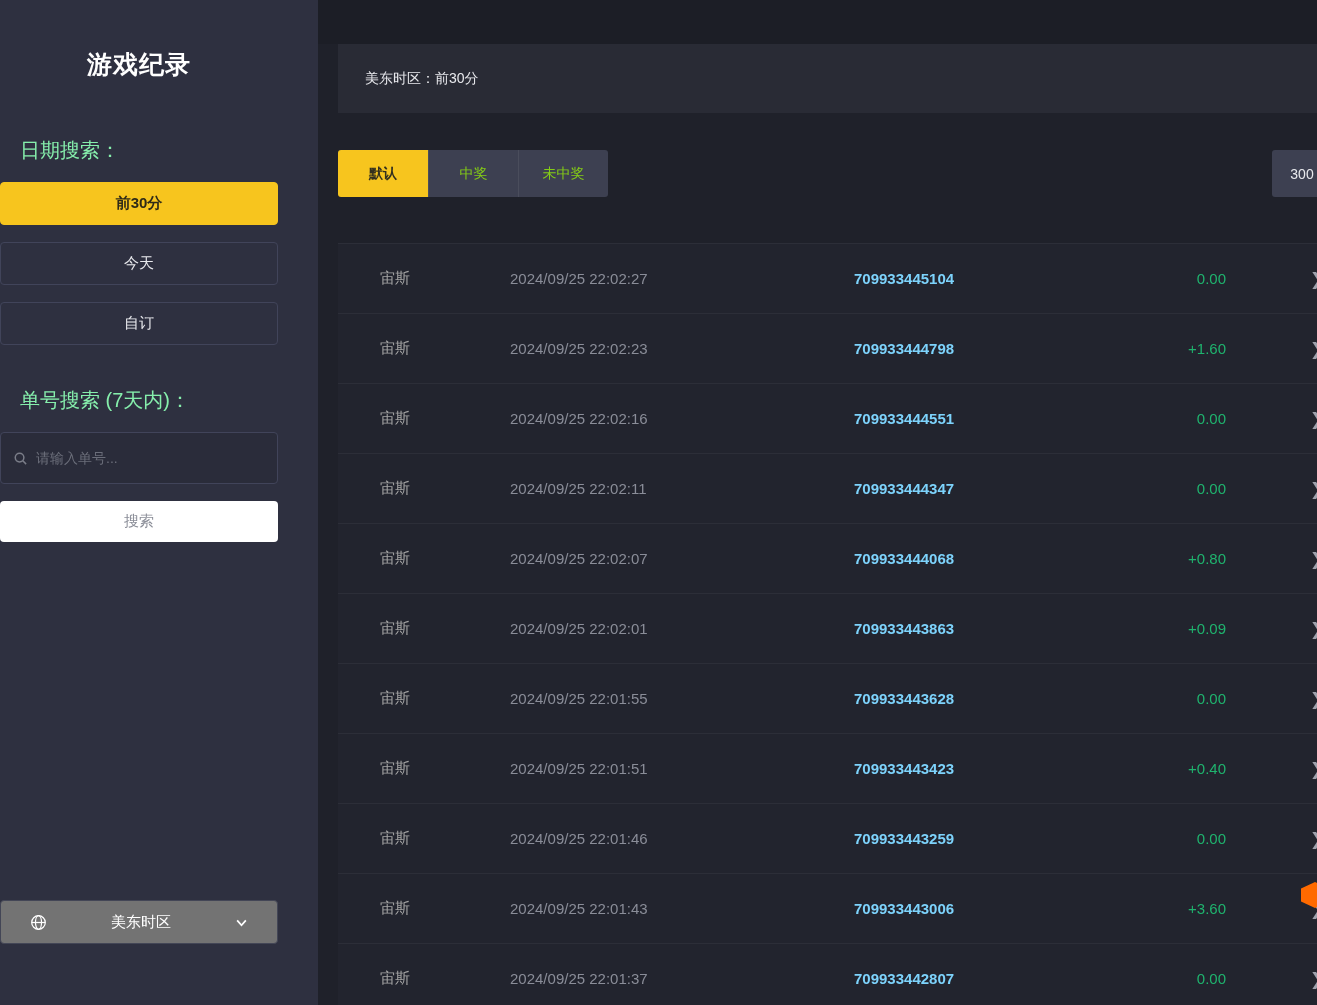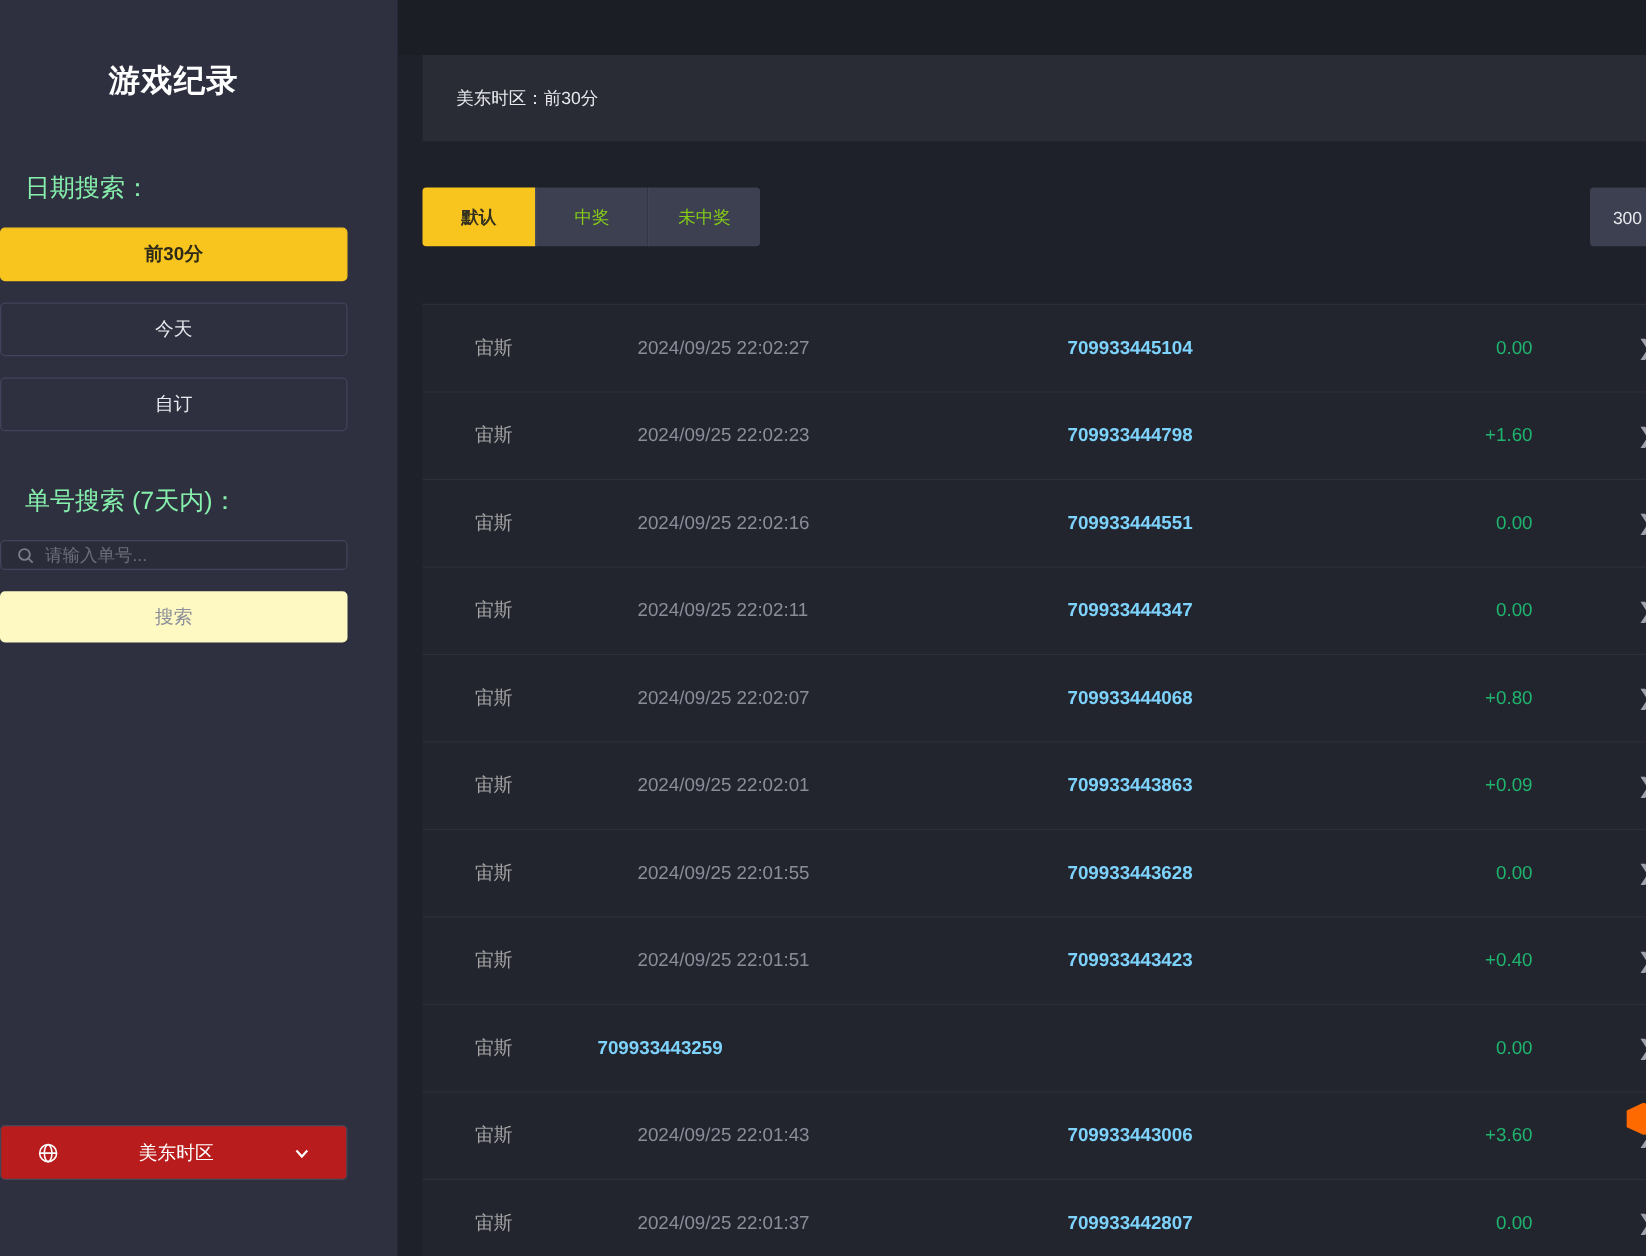--- a/index.html
+++ b/index.html
@@ -50,21 +50,21 @@
   }
   .date-btn.first { margin-top:18px; }
   .date-btn.active {
     background:#f7c51e;
     border-color:#f7c51e;
     color:#2e2a18;
     font-weight:700;
   }
   .search-box {
     margin-top:18px;
-    width:278px; height:24px;
+    width:278px; height:52px;
     border:1px solid #41445a;
     border-radius:4px;
     display:flex;
     align-items:center;
     padding:0 12px;
     background:#2a2c3a;
   }
   .search-box svg { flex-shrink:0; }
   .search-box input {
     flex:1;
@@ -76,37 +76,37 @@
     font-size:14px;
     font-family:inherit;
   }
   .search-box input::placeholder { color:#6b6e7a; }
   .search-btn {
     display:block;
     width:278px; height:41px;
     margin-top:17px;
     border:none;
     border-radius:4px;
-    background:#fef9c3;
+    background:#ffffff;
     color:#8b8e98;
     font-size:15px;
     font-family:inherit;
     cursor:pointer;
   }
   .tz-box {
     position:absolute;
     left:0; bottom:61px;
     width:278px; height:44px;
     border:1px solid #434656;
     border-radius:4px;
     display:flex;
     align-items:center;
     padding:0 29px;
     cursor:pointer;
-    background:#b91c1c;
+    background:#737373;
   }
   .tz-label { flex:1; text-align:center; font-size:15px; color:#ffffff; }
 
   
   .main {
     flex:1;
     padding-left:20px;
     background:#1f212a;
     position:relative;
   }
@@ -326,20 +326,21 @@
       </div>
       <div class="row">
         <span class="c-game">宙斯</span>
         <span class="c-time">2024/09/25 22:01:51</span>
         <span class="c-order">709933443423</span>
         <span class="c-amount">+0.40</span>
         <span class="c-chevron">❯</span>
       </div>
       <div class="row">
         <span class="c-game">宙斯</span>
+        <span class="c-time">2024/09/25 22:01:46</span>
         <span class="c-order">709933443259</span>
         <span class="c-amount">0.00</span>
         <span class="c-chevron">❯</span>
       </div>
       <div class="row">
         <span class="c-game">宙斯</span>
         <span class="c-time">2024/09/25 22:01:43</span>
         <span class="c-order">709933443006</span>
         <span class="c-amount">+3.60</span>
         <span class="c-chevron">❯</span>

